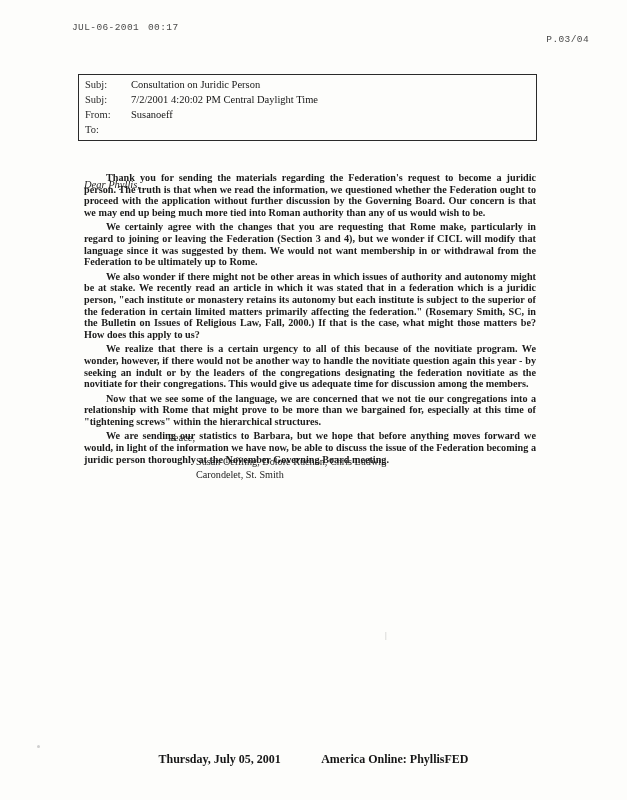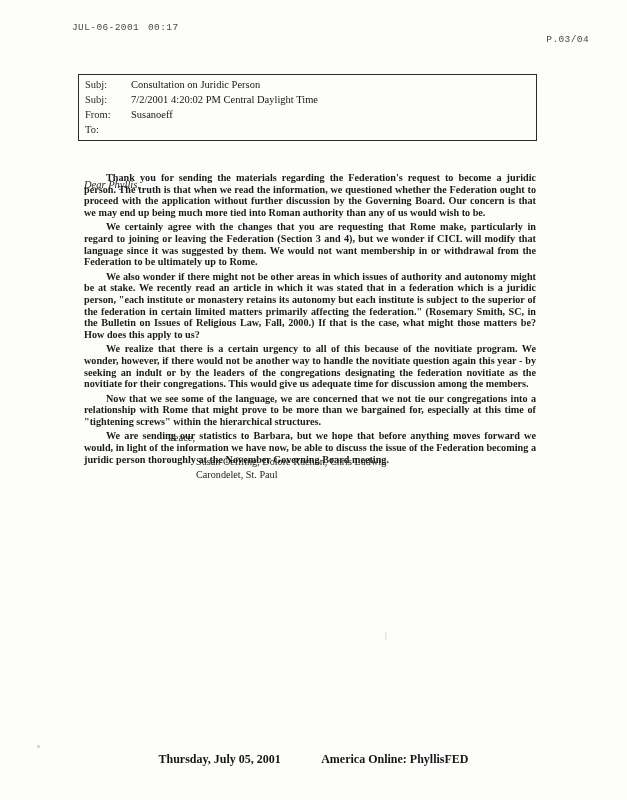--- a/index.html
+++ b/index.html
@@ -187,21 +187,21 @@
     <p>We also wonder if there might not be other areas in which issues of authority and autonomy might be at stake.  We recently read an article in which it was stated that in a federation which is a juridic person, "each institute or monastery retains its autonomy but each institute is subject to the superior of the federation in certain limited matters primarily affecting the federation." (Rosemary Smith, SC, in the Bulletin on Issues of Religious Law, Fall, 2000.)  If that is the case, what might those matters be?  How does this apply to us?</p>
     <p>We realize that there is a certain urgency to all of this because of the novitiate program.  We wonder, however, if there would not be another way to handle the novitiate question again this year - by seeking an indult or by the leaders of the congregations designating the federation novitiate as the novitiate for their congregations.  This would give us adequate time for discussion among the members.</p>
     <p>Now that we see some of the language, we are concerned that we not tie our congregations into a relationship with Rome that might prove to be more than we bargained for, especially at this time of "tightening screws" within the hierarchical structures.</p>
     <p>We are sending our statistics to Barbara, but we hope that before anything moves forward we would, in light of the information we have now, be able to discuss the issue of the Federation becoming a juridic person thoroughly at the November Governing Board meeting.</p>
   </div>
 
   <div class="closing">Peace,</div>
 
   <div class="signers">
     <div>Susan Oeffling, Dolore Ruchon, Chris Ludwig</div>
-    <div>Carondelet, St. Paul</div>
+    <div>Carondelet, St. Smith</div>
   </div>
 
   <div class="artifact">|</div>
   <div class="artifact-dot"></div>
 
   <div class="footer">
     <span class="date">Thursday, July 05, 2001</span>
     <span>America Online: PhyllisFED</span>
   </div>
 

